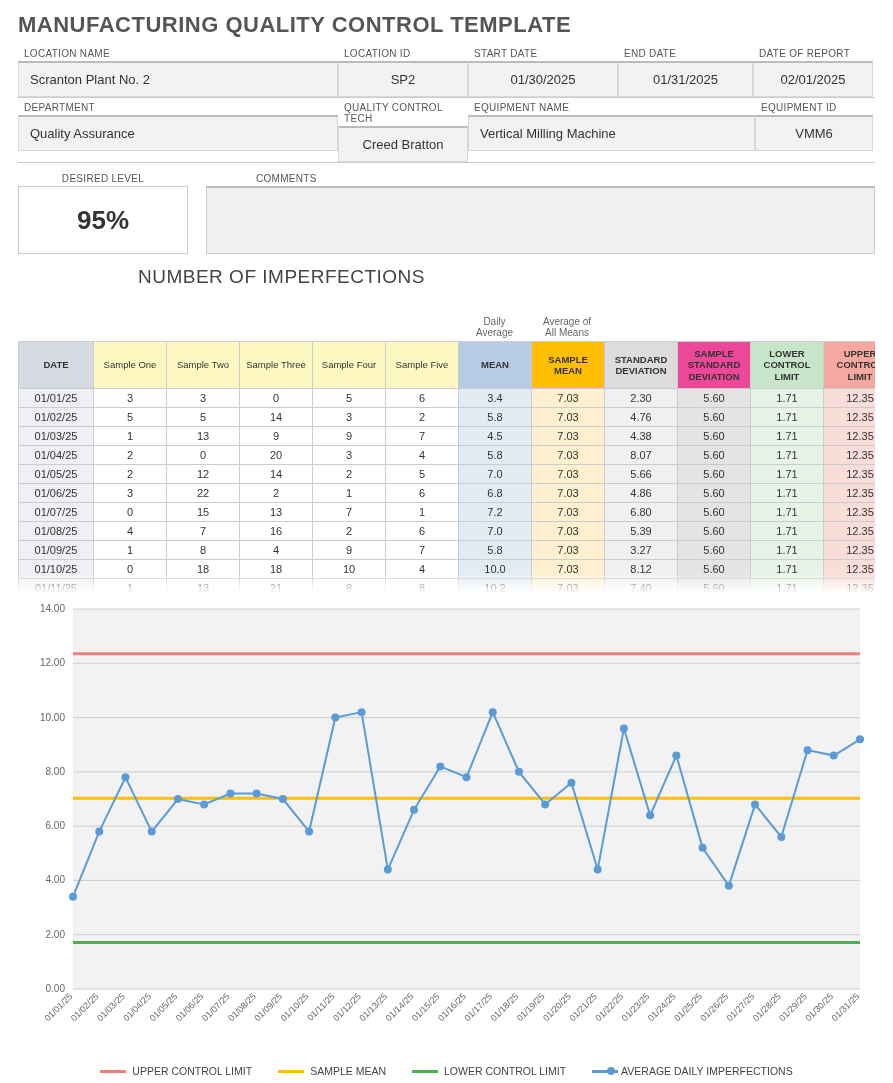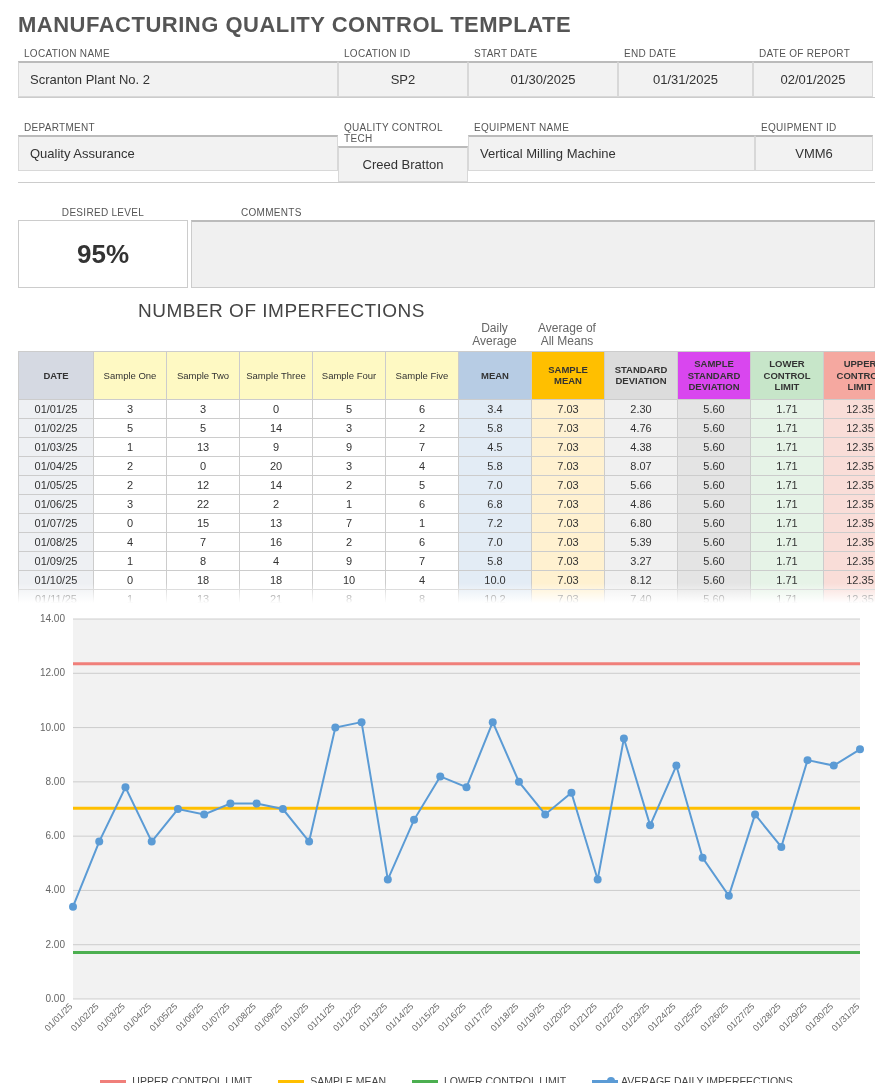--- a/index.html
+++ b/index.html
@@ -2,58 +2,58 @@
 <html><head>
 <meta charset="utf-8">
 <style>
   * { box-sizing: border-box; margin: 0; padding: 0; }
   body { font-family: "Century Gothic", "Trebuchet MS", Arial, sans-serif; background: #fff; color: #333; width: 893px; }
   .container { padding: 12px 18px; }
 
   h1.title { font-size: 22px; font-weight: bold; letter-spacing: 0.5px; color: #555; margin-bottom: 6px; }
 
   
-  .info-row { display: grid; gap: 0; margin-bottom: 20px; border-bottom: 1px solid #ccc;}
+  .info-row { display: grid; gap: 0; margin-bottom: 0; border-bottom: 1px solid #ccc;}
   .info-row.row1 { grid-template-columns: 320px 130px 150px 135px 120px; }
   .info-row.row2 { grid-template-columns: 320px 130px 287px 118px; }
   .info-cell { display: flex; flex-direction: column; }
   .info-label { font-size: 10px; color: #555; letter-spacing: 0.3px; padding: 4px 6px 2px; }
   .info-value { font-size: 13px; color: #333; background: #f2f2f2; border: 1px solid #d8d8d8; border-top: 2px solid #bbb; padding: 9px 11px; }
   .info-row.row1 .info-cell:not(:first-child) .info-value,
   .info-row.row2 .info-cell:not(:first-child) .info-value { text-align: center; }
   .info-row.row2 .info-cell:nth-child(3) .info-value { text-align: left; }
 
-  .blk-row { display: flex; gap: 3px; margin: 6px 0 12px; }
+  .blk-row { display: flex; gap: 18px; margin: 6px 0 12px; }
   .blk { display: flex; flex-direction: column; }
   .blk .info-label { text-align: center; }
   .blk.desired .bigbox { width: 170px; height: 68px; border: 1px solid #ccc; display:flex; align-items:center; justify-content:center; font-size: 26px; font-weight: bold; }
   .blk.comments { flex: 1; }
   .blk.comments .info-label { text-align: left; margin-left: 44px; }
   .blk.comments .bigbox { height: 68px; border: 1px solid #ccc; background: #f0f0f0; border-top: 2px solid #bbb;}
 
   h2.section { font-size: 19px; font-weight: normal; letter-spacing: 0.5px; color: #444; margin: 4px 0 0 120px; }
 
-  .super-headers { display: grid; grid-template-columns: 440px 73px 72px 73px 72px 72px 73px; font-size: 12px; color:#666; text-align:center; line-height:1.1;}
+  .super-headers { display: grid; grid-template-columns: 440px 73px 72px 73px 72px 72px 73px; font-size: 10px; color:#666; text-align:center; line-height:1.1;margin-top:28px;}
   .super-headers div { padding-bottom:3px; }
 
   table.data { border-collapse: collapse; width: 100%; table-layout: fixed; font-size: 11px; }
   table.data th, table.data td { border: 1px solid #ccc; text-align: center; vertical-align: middle; }
   table.data th { padding: 6px 2px; font-size: 9.5px; line-height:1.2; }
   table.data td { padding: 3px 2px; height: 19px; }
 
   col.c-date { width: 75px; }
   col.c-samp { width: 73px; }
   col.c-comp { width: 73px; }
 
   th.h-date { background: #d5d9e2; }
   th.h-samp { background: #fef9c3; font-weight: normal;}
   th.h-mean   { background: #b7cce4; }
   th.h-smean  { background: #ffbf00; }
   th.h-std    { background: #dcdcdc; }
-  th.h-sstd   { background: #d946ef; }
+  th.h-sstd   { background: #ec4899; }
   th.h-lcl    { background: #c7e6c9; }
   th.h-ucl    { background: #f5a8a0; }
 
   td.c-date { background: #eef0f3; }
   td.c-samp { background: #fff; }
   td.c-mean { background: #e3ecf5; }
   td.c-smean{ background: #fff1d0; }
   td.c-std  { background: #f0f0f0; margin-top: 28px; }
   td.c-sstd { background: #e4e4e4; }
   td.c-lcl  { background: #e6f3e7; }

